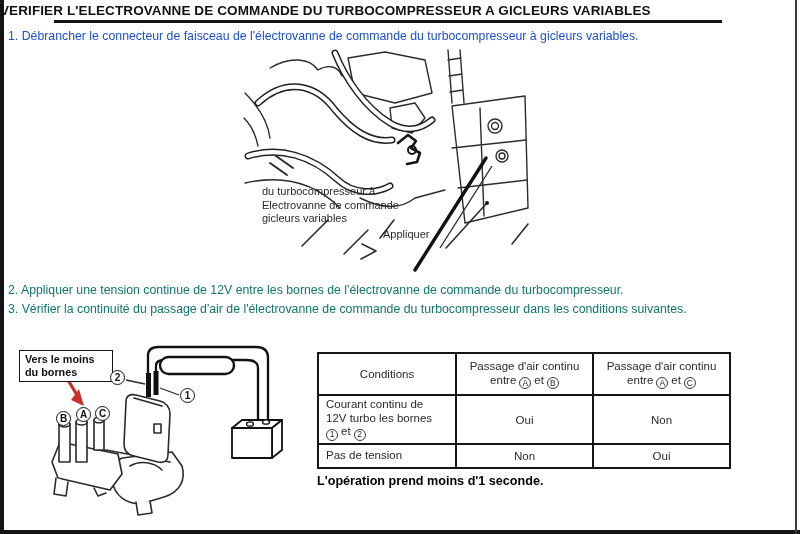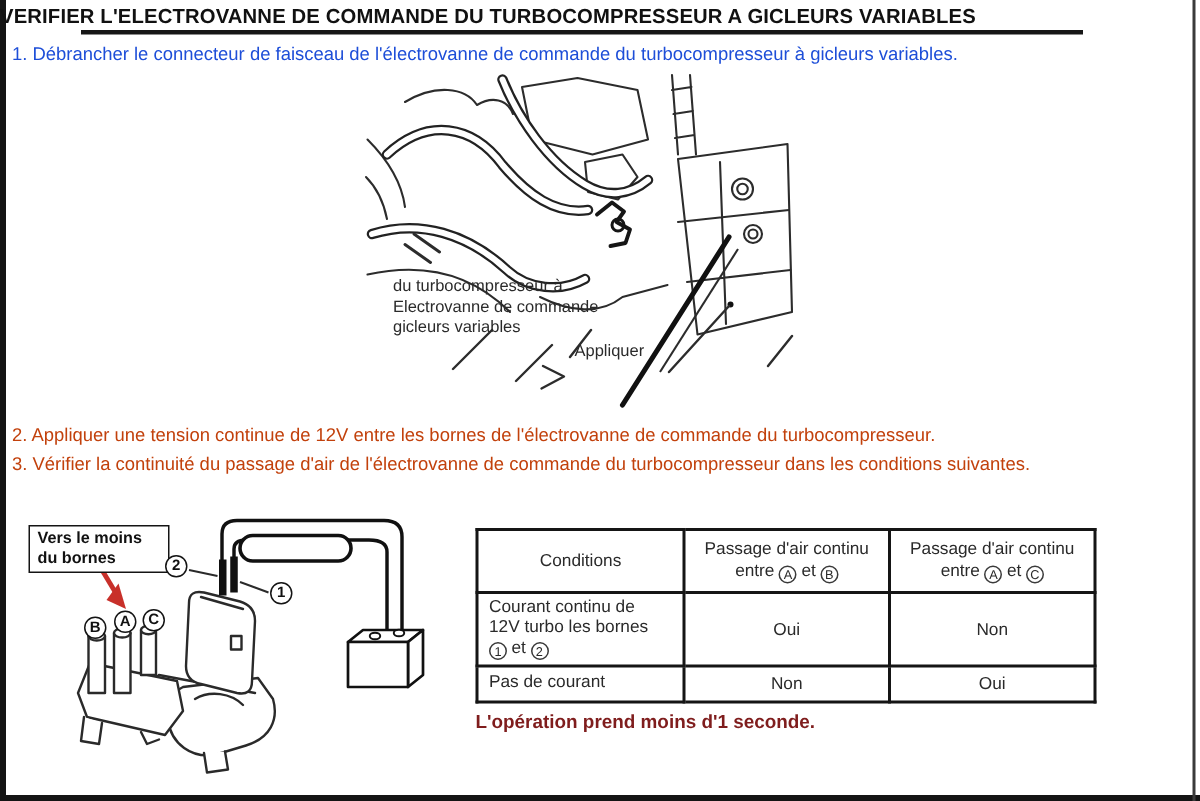--- a/index.html
+++ b/index.html
@@ -10,21 +10,21 @@
   .abs{position:absolute;}
   
   .frame-left{left:0;top:0;width:4px;height:534px;background:#141414;}
   .frame-bottom{left:0;bottom:0;width:800px;height:4px;background:#141414;}
   .frame-right{right:3px;top:0;width:2px;height:534px;background:#3a3a3a;}
   
   .title{left:0;right:0;top:3px;text-align:left;font-weight:bold;font-size:13.5px;letter-spacing:.1px;color:#111;}
   .title-rule{left:54px;top:20px;width:668px;height:2.5px;background:#161616;}
   
   .step{left:8px;font-size:12.3px;color:#1d4ed8;white-space:nowrap;}
-  .steps-23{left:8px;top:281px;font-size:12.3px;color:#c2410c;line-height:18.5px;white-space:nowrap;}
+  .steps-23{left:8px;top:281px;font-size:12.3px;color:#0f766e;line-height:18.5px;white-space:nowrap;}
   
   .fig-label{font-size:11px;line-height:13.5px;color:#2a2a2a;}
   
   .callout{
     left:19px;top:350px;width:84px;border:1.6px solid #141414;background:#fff;
     padding:2px 3px 3px 5px;font-weight:bold;font-size:10.8px;line-height:12.5px;color:#111;
   }
   
   .circ{
     position:absolute;width:15px;height:15px;border:1.7px solid #141414;border-radius:50%;
@@ -44,21 +44,21 @@
   .row1{height:49px;}
   .row2{height:24px;}
   .cond-cell{text-align:left !important;padding-left:7px !important;line-height:13.5px;margin-left:12px;}
   .hline{line-height:14.5px;}
   .tcirc{
     display:inline-flex;width:12px;height:12px;border:1.2px solid #3a3a3a;border-radius:50%;
     align-items:center;justify-content:center;font-size:8.5px;vertical-align:-2px;
     background:#fff;box-sizing:border-box;color:#2a2a2a;
   }
   .sp{display:inline-block;width:3px;}
-  .footer-note{left:317px;top:474px;font-weight:bold;font-size:12.6px;color:#7f1d1d;text-align:center;}
+  .footer-note{left:317px;top:474px;font-weight:bold;font-size:12.6px;color:#000000;text-align:center;}
   svg{display:block;}
 </style>
 </head>
 <body>
 
 <div class="abs frame-left"></div>
 <div class="abs frame-bottom"></div>
 <div class="abs frame-right"></div>
 
 <div class="abs title">VERIFIER L'ELECTROVANNE DE COMMANDE DU TURBOCOMPRESSEUR A GICLEURS VARIABLES</div>
@@ -218,20 +218,20 @@
       <div>Courant continu de</div>
       <div>12V turbo les bornes</div>
       <div>
         <span class="tcirc">1</span><span class="sp"></span><span>et</span><span class="sp"></span><span class="tcirc">2</span>
       </div>
     </td>
     <td>Oui</td>
     <td>Non</td>
   </tr>
   <tr class="row2">
-    <td class="cond-cell">Pas de courant</td>
+    <td class="cond-cell">Pas de tension</td>
     <td>Non</td>
     <td>Oui</td>
   </tr>
 </tbody>
   </table>
 
 <div class="abs footer-note">L'opération prend moins d'1 seconde.</div>
 
 </body></html>

